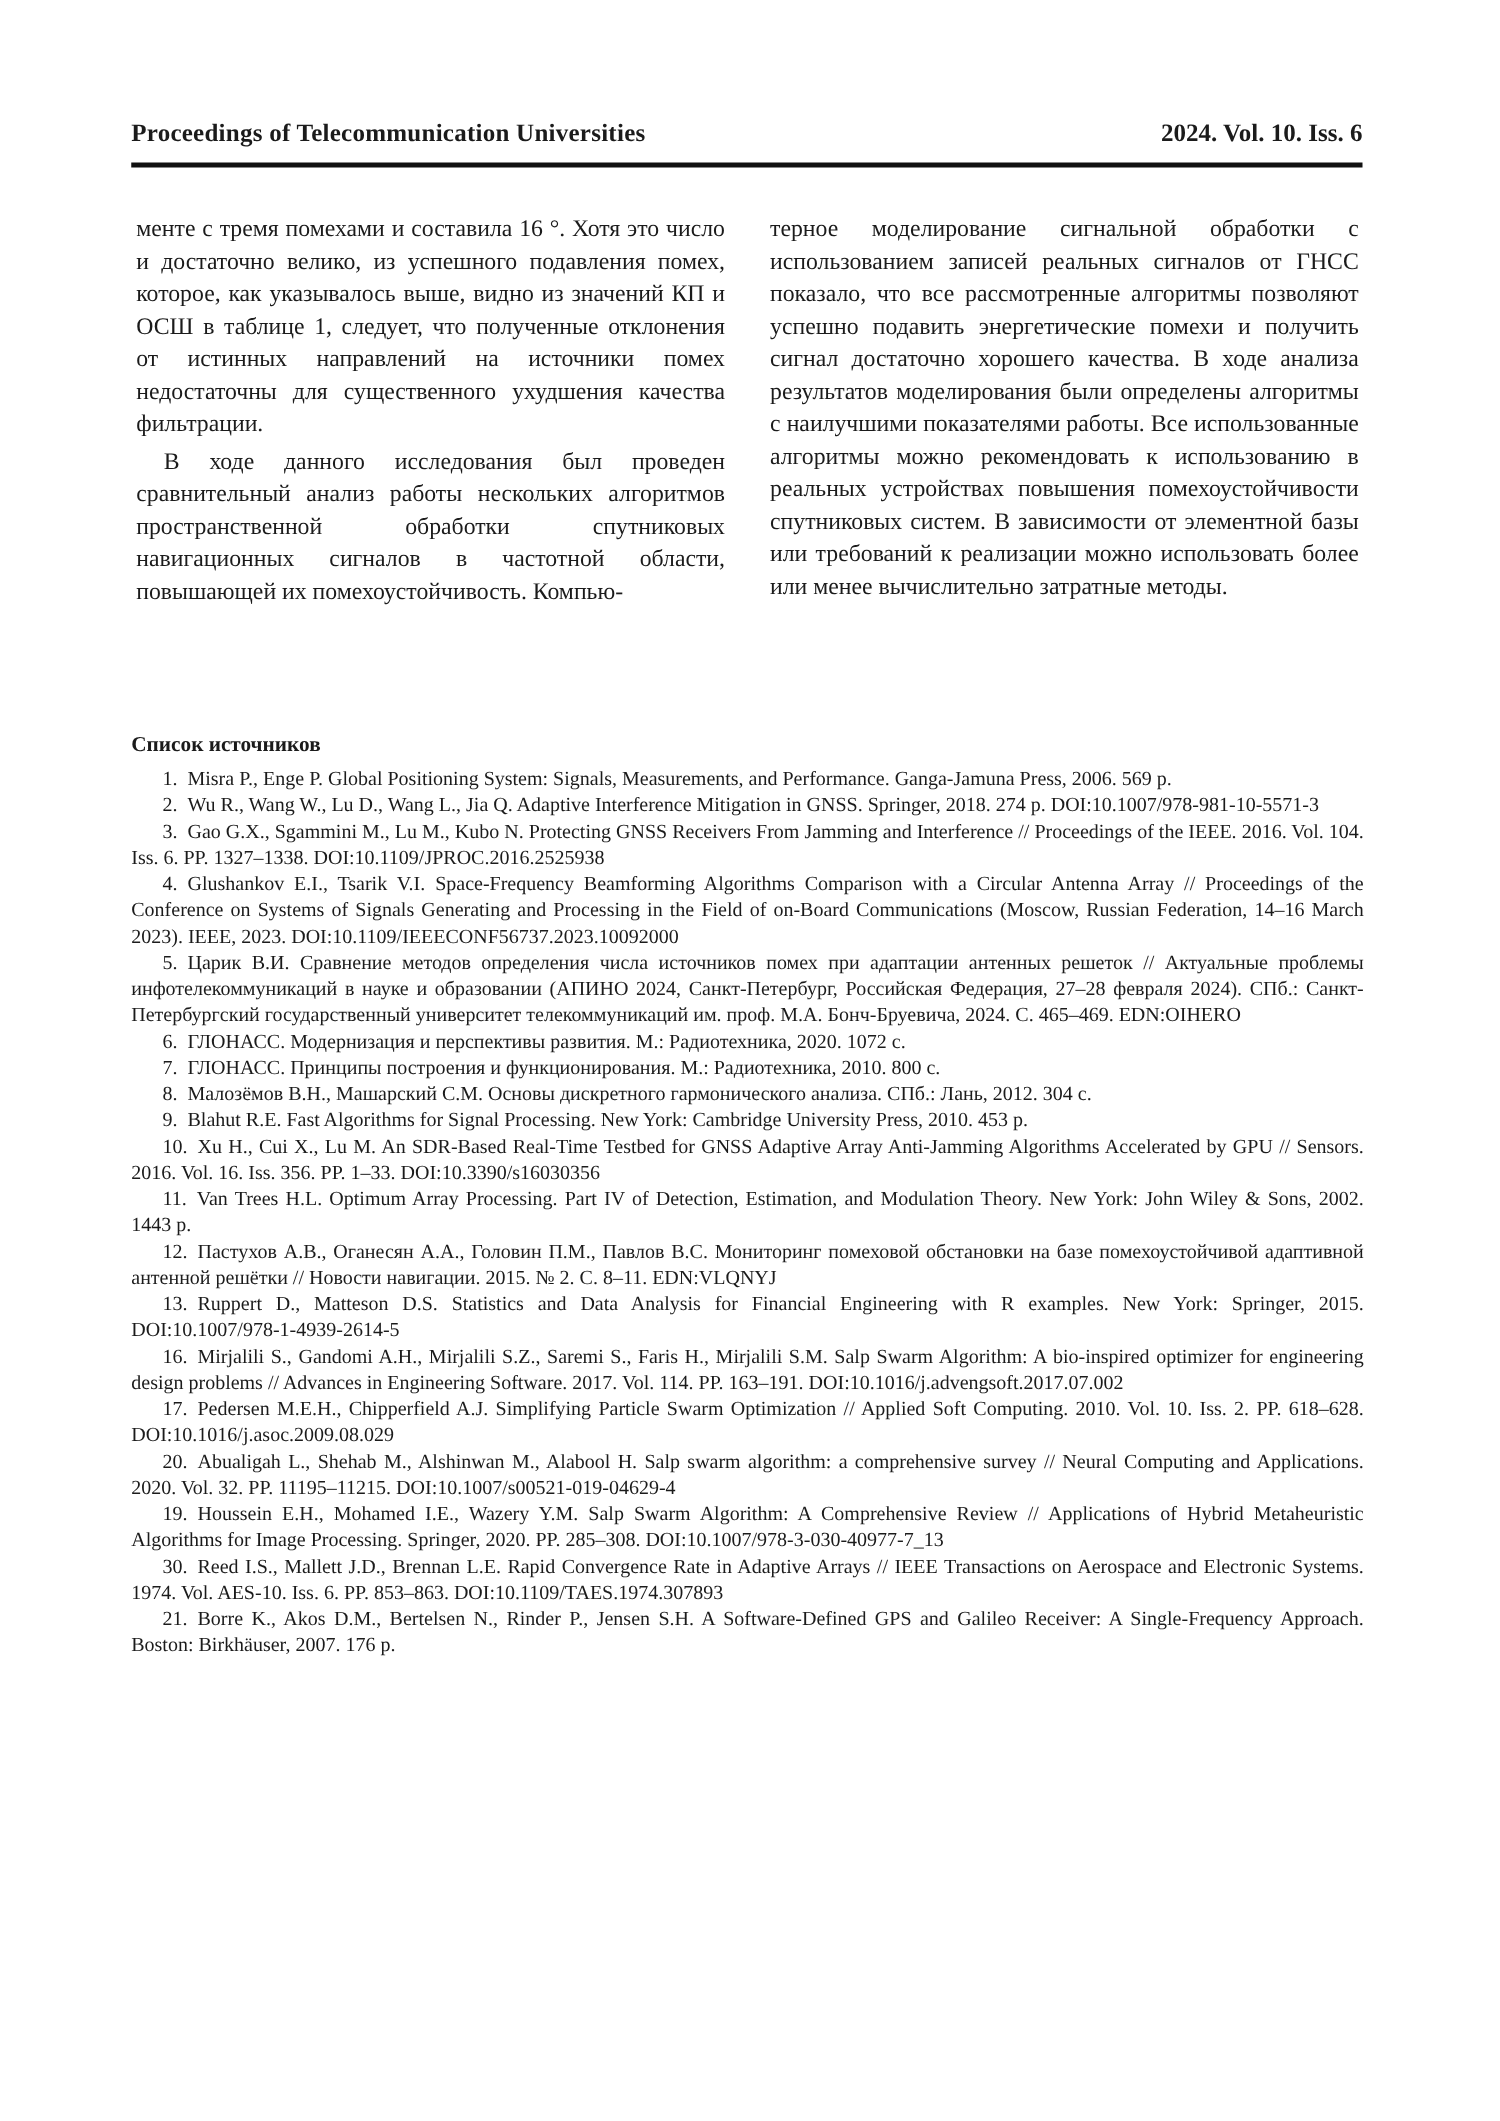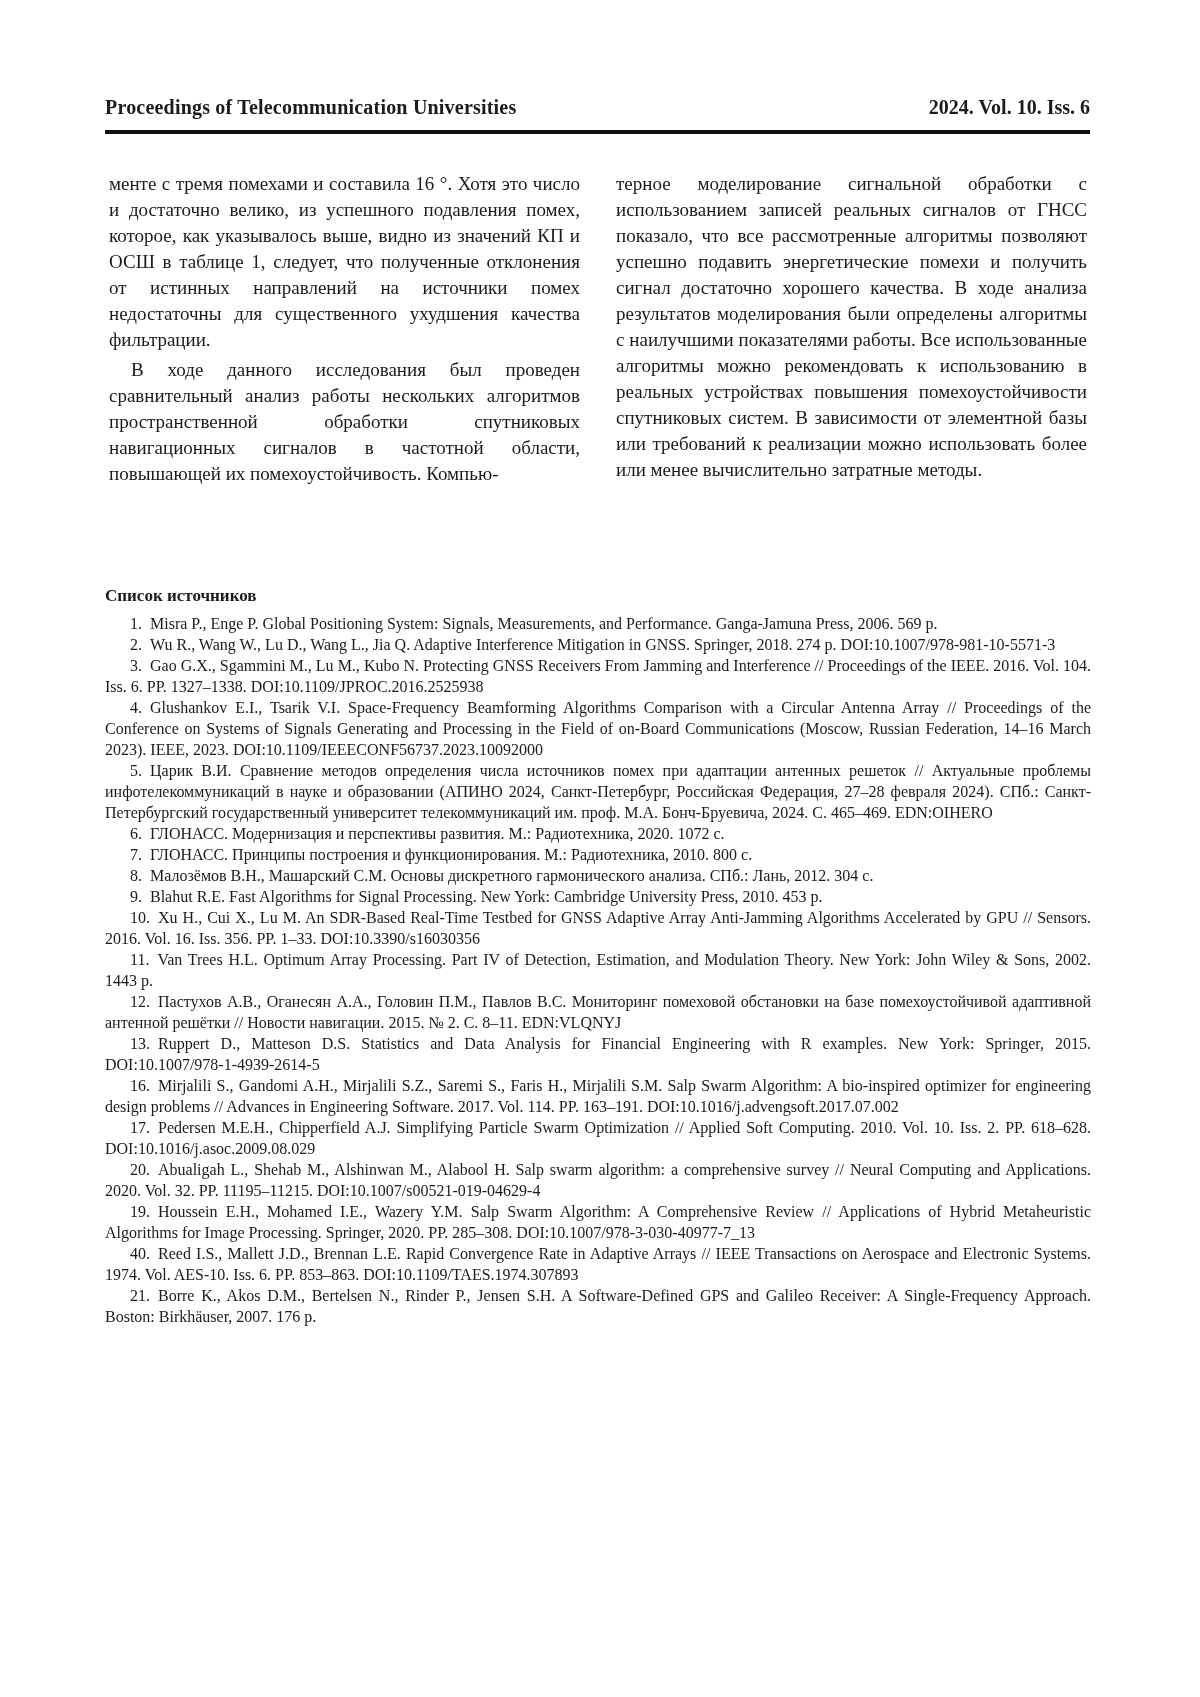--- a/index.html
+++ b/index.html
@@ -108,21 +108,21 @@
         <p class="ref-item"><span class="ref-num">8.</span><span>Малозёмов В.Н., Машарский С.М. Основы дискретного гармонического анализа. СПб.: Лань, 2012. 304 с.</span></p>
         <p class="ref-item"><span class="ref-num">9.</span><span>Blahut R.E. Fast Algorithms for Signal Processing. New York: Cambridge University Press, 2010. 453 p.</span></p>
         <p class="ref-item"><span class="ref-num">10.</span><span>Xu H., Cui X., Lu M. An SDR-Based Real-Time Testbed for GNSS Adaptive Array Anti-Jamming Algorithms Accelerated by GPU // Sensors. 2016. Vol. 16. Iss. 356. PP. 1–33. DOI:10.3390/s16030356</span></p>
         <p class="ref-item"><span class="ref-num">11.</span><span>Van Trees H.L. Optimum Array Processing. Part IV of Detection, Estimation, and Modulation Theory. New York: John Wiley &amp; Sons, 2002. 1443 p.</span></p>
         <p class="ref-item"><span class="ref-num">12.</span><span>Пастухов А.В., Оганесян А.А., Головин П.М., Павлов В.С. Мониторинг помеховой обстановки на базе помехоустойчивой адаптивной антенной решётки // Новости навигации. 2015. № 2. С. 8–11. EDN:VLQNYJ</span></p>
         <p class="ref-item"><span class="ref-num">13.</span><span>Ruppert D., Matteson D.S. Statistics and Data Analysis for Financial Engineering with R examples. New York: Springer, 2015. DOI:10.1007/978-1-4939-2614-5</span></p>
         <p class="ref-item"><span class="ref-num">16.</span><span>Mirjalili S., Gandomi A.H., Mirjalili S.Z., Saremi S., Faris H., Mirjalili S.M. Salp Swarm Algorithm: A bio-inspired optimizer for engineering design problems // Advances in Engineering Software. 2017. Vol. 114. PP. 163–191. DOI:10.1016/j.advengsoft.2017.07.002</span></p>
         <p class="ref-item"><span class="ref-num">17.</span><span>Pedersen M.E.H., Chipperfield A.J. Simplifying Particle Swarm Optimization // Applied Soft Computing. 2010. Vol. 10. Iss. 2. PP. 618–628. DOI:10.1016/j.asoc.2009.08.029</span></p>
         <p class="ref-item"><span class="ref-num">20.</span><span>Abualigah L., Shehab M., Alshinwan M., Alabool H. Salp swarm algorithm: a comprehensive survey // Neural Computing and Applications. 2020. Vol. 32. PP. 11195–11215. DOI:10.1007/s00521-019-04629-4</span></p>
         <p class="ref-item"><span class="ref-num">19.</span><span>Houssein E.H., Mohamed I.E., Wazery Y.M. Salp Swarm Algorithm: A Comprehensive Review // Applications of Hybrid Metaheuristic Algorithms for Image Processing. Springer, 2020. PP. 285–308. DOI:10.1007/978-3-030-40977-7_13</span></p>
-        <p class="ref-item"><span class="ref-num">40.</span><span>Reed I.S., Mallett J.D., Brennan L.E. Rapid Convergence Rate in Adaptive Arrays // IEEE Transactions on Aerospace and Electronic Systems. 1974. Vol. AES-10. Iss. 6. PP. 853–863. DOI:10.1109/TAES.1974.307893</span></p>
+        <p class="ref-item"><span class="ref-num">30.</span><span>Reed I.S., Mallett J.D., Brennan L.E. Rapid Convergence Rate in Adaptive Arrays // IEEE Transactions on Aerospace and Electronic Systems. 1974. Vol. AES-10. Iss. 6. PP. 853–863. DOI:10.1109/TAES.1974.307893</span></p>
         <p class="ref-item"><span class="ref-num">21.</span><span>Borre K., Akos D.M., Bertelsen N., Rinder P., Jensen S.H. A Software-Defined GPS and Galileo Receiver: A Single-Frequency Approach. Boston: Birkhäuser, 2007. 176 p.</span></p>
       </div>
   </div>
 
   <div class="ftr-rule"></div>
   <div class="ftr-label">Electronics, Photonics, Instrumentation and Communications</div>
   <div class="ftr-bar" style="background: rgb(243, 167, 43);">
     <span class="ftr-page">43</span>
     <span class="ftr-site">tuzs.sut.ru</span>
   </div>

